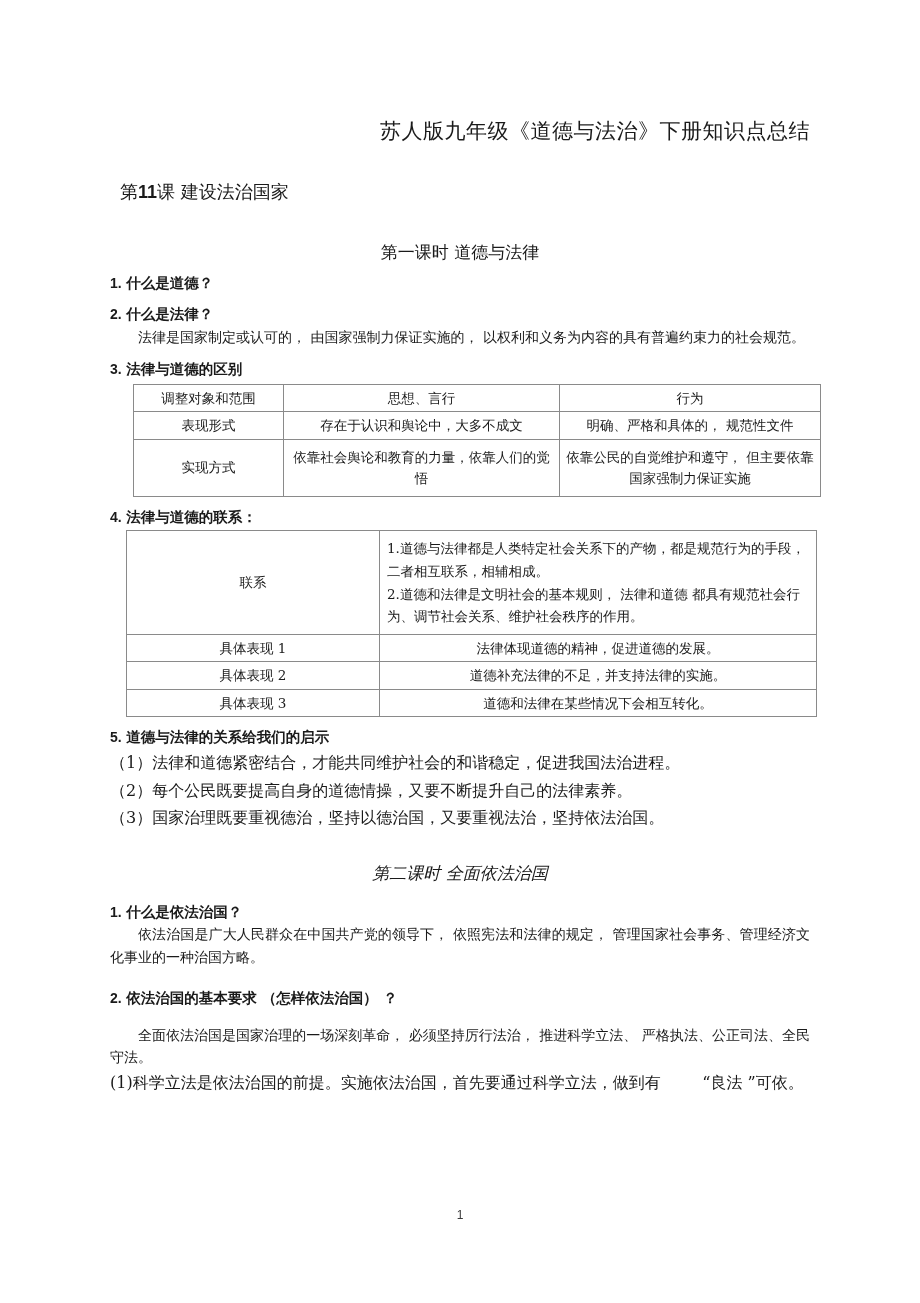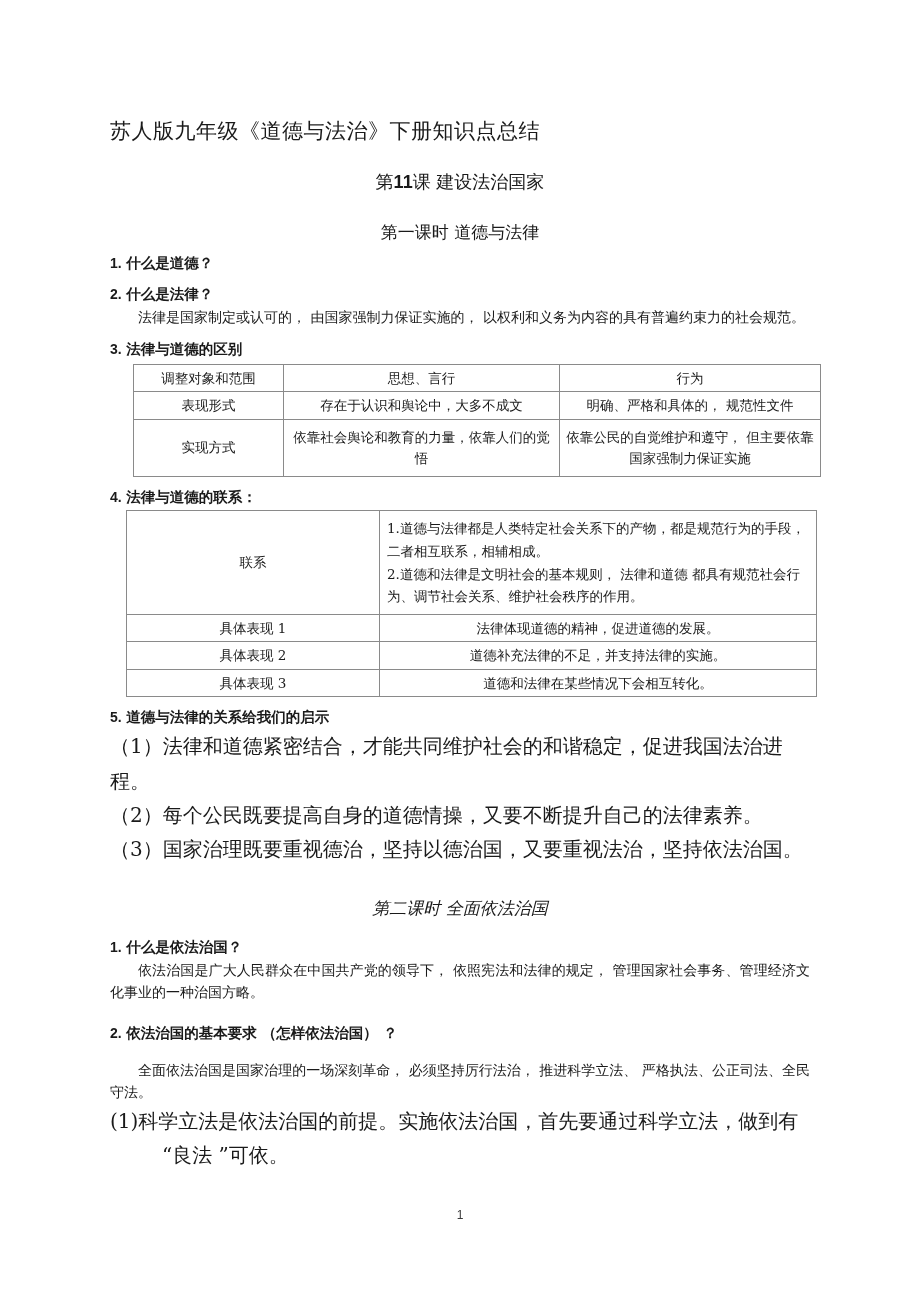--- a/index.html
+++ b/index.html
@@ -22,33 +22,32 @@
   }
   .content {
     position: absolute;
     left: 110px;
     top: 0;
     width: 700px;
   }
 
   
   .doc-title {
-    text-align: left;
+    text-align: right;
     font-size: 21px;
     line-height: 1.3;
     margin: 0;
     padding-top: 118px;
     letter-spacing: 0.5px;
     font-weight: normal;
   }
   .lesson-title {
-    text-align: center;
     font-size: 18px;
     line-height: 1.3;
-    margin: 0;
+    margin: 10px;
     padding-top: 25px;
     font-weight: normal;
   }
   .lesson-title .num {
     font-weight: bold;
     font-family: "Liberation Sans", sans-serif;
   }
   .period-title {
     text-align: center;
     font-size: 17px;
@@ -89,21 +88,21 @@
   .para {
     font-size: 14px;
     line-height: 1.62;
     margin: 0;
     text-indent: 2em;
     text-align: justify;
     text-justify: inter-ideograph;
   }
   .para.spaced { padding-top: 14px; }
   .sub-line {
-    font-size: 20px;
+    font-size: 16px;
     line-height: 1.72;
     margin: 0;
     text-indent: 0;
   }
 
   
   table.doc-table {
     border-collapse: collapse;
     font-size: 13.5px;
     table-layout: fixed;

